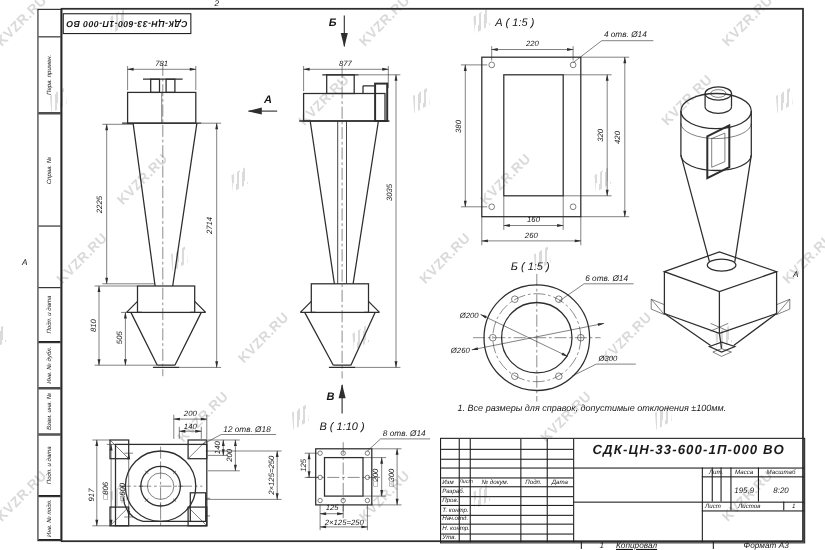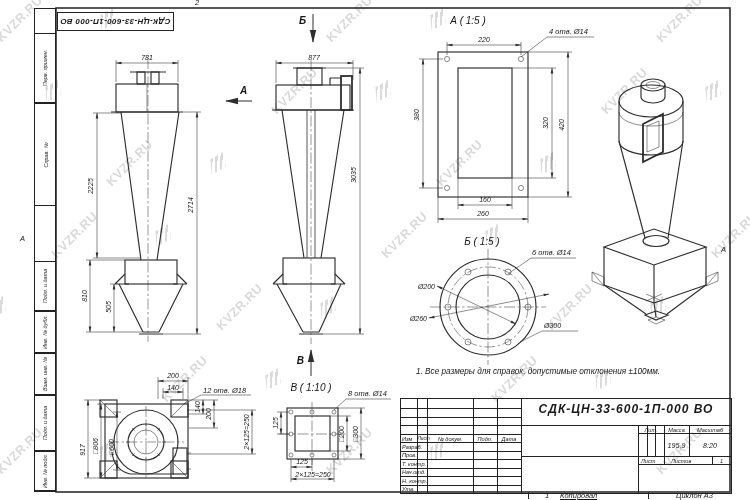--- a/index.html
+++ b/index.html
@@ -401,16 +401,16 @@
     <div class="tl" style="left:1px;top:70px;">Нач.отд.</div>
     <div class="tl" style="left:1px;top:78.5px;">Н. контр.</div>
     <div class="tl" style="left:1px;top:87px;">Утв.</div>
   </div>
 
   <div class="ftxt ov" style="left:195px;top:-2px;">2</div>
   <div class="ftxt ov" style="left:20px;top:234px;">А</div>
   <div class="ftxt ov" style="left:721px;top:245px;">А</div>
   <div class="ftxt ov" style="left:545px;top:491px;">1</div>
   <div class="ftxt ov" style="left:560px;top:491px;text-decoration:underline;">Копировал</div>
-  <div class="ftxt ov" style="left:676px;top:491px;">Циклон А3</div>
+  <div class="ftxt ov" style="left:676px;top:491px;">Формат А3</div>
   <div class="ztick ov" style="left:528px;top:492px;"></div>
   <div class="ztick ov" style="left:648px;top:492px;"></div>
 </div>
 
 </body></html>

